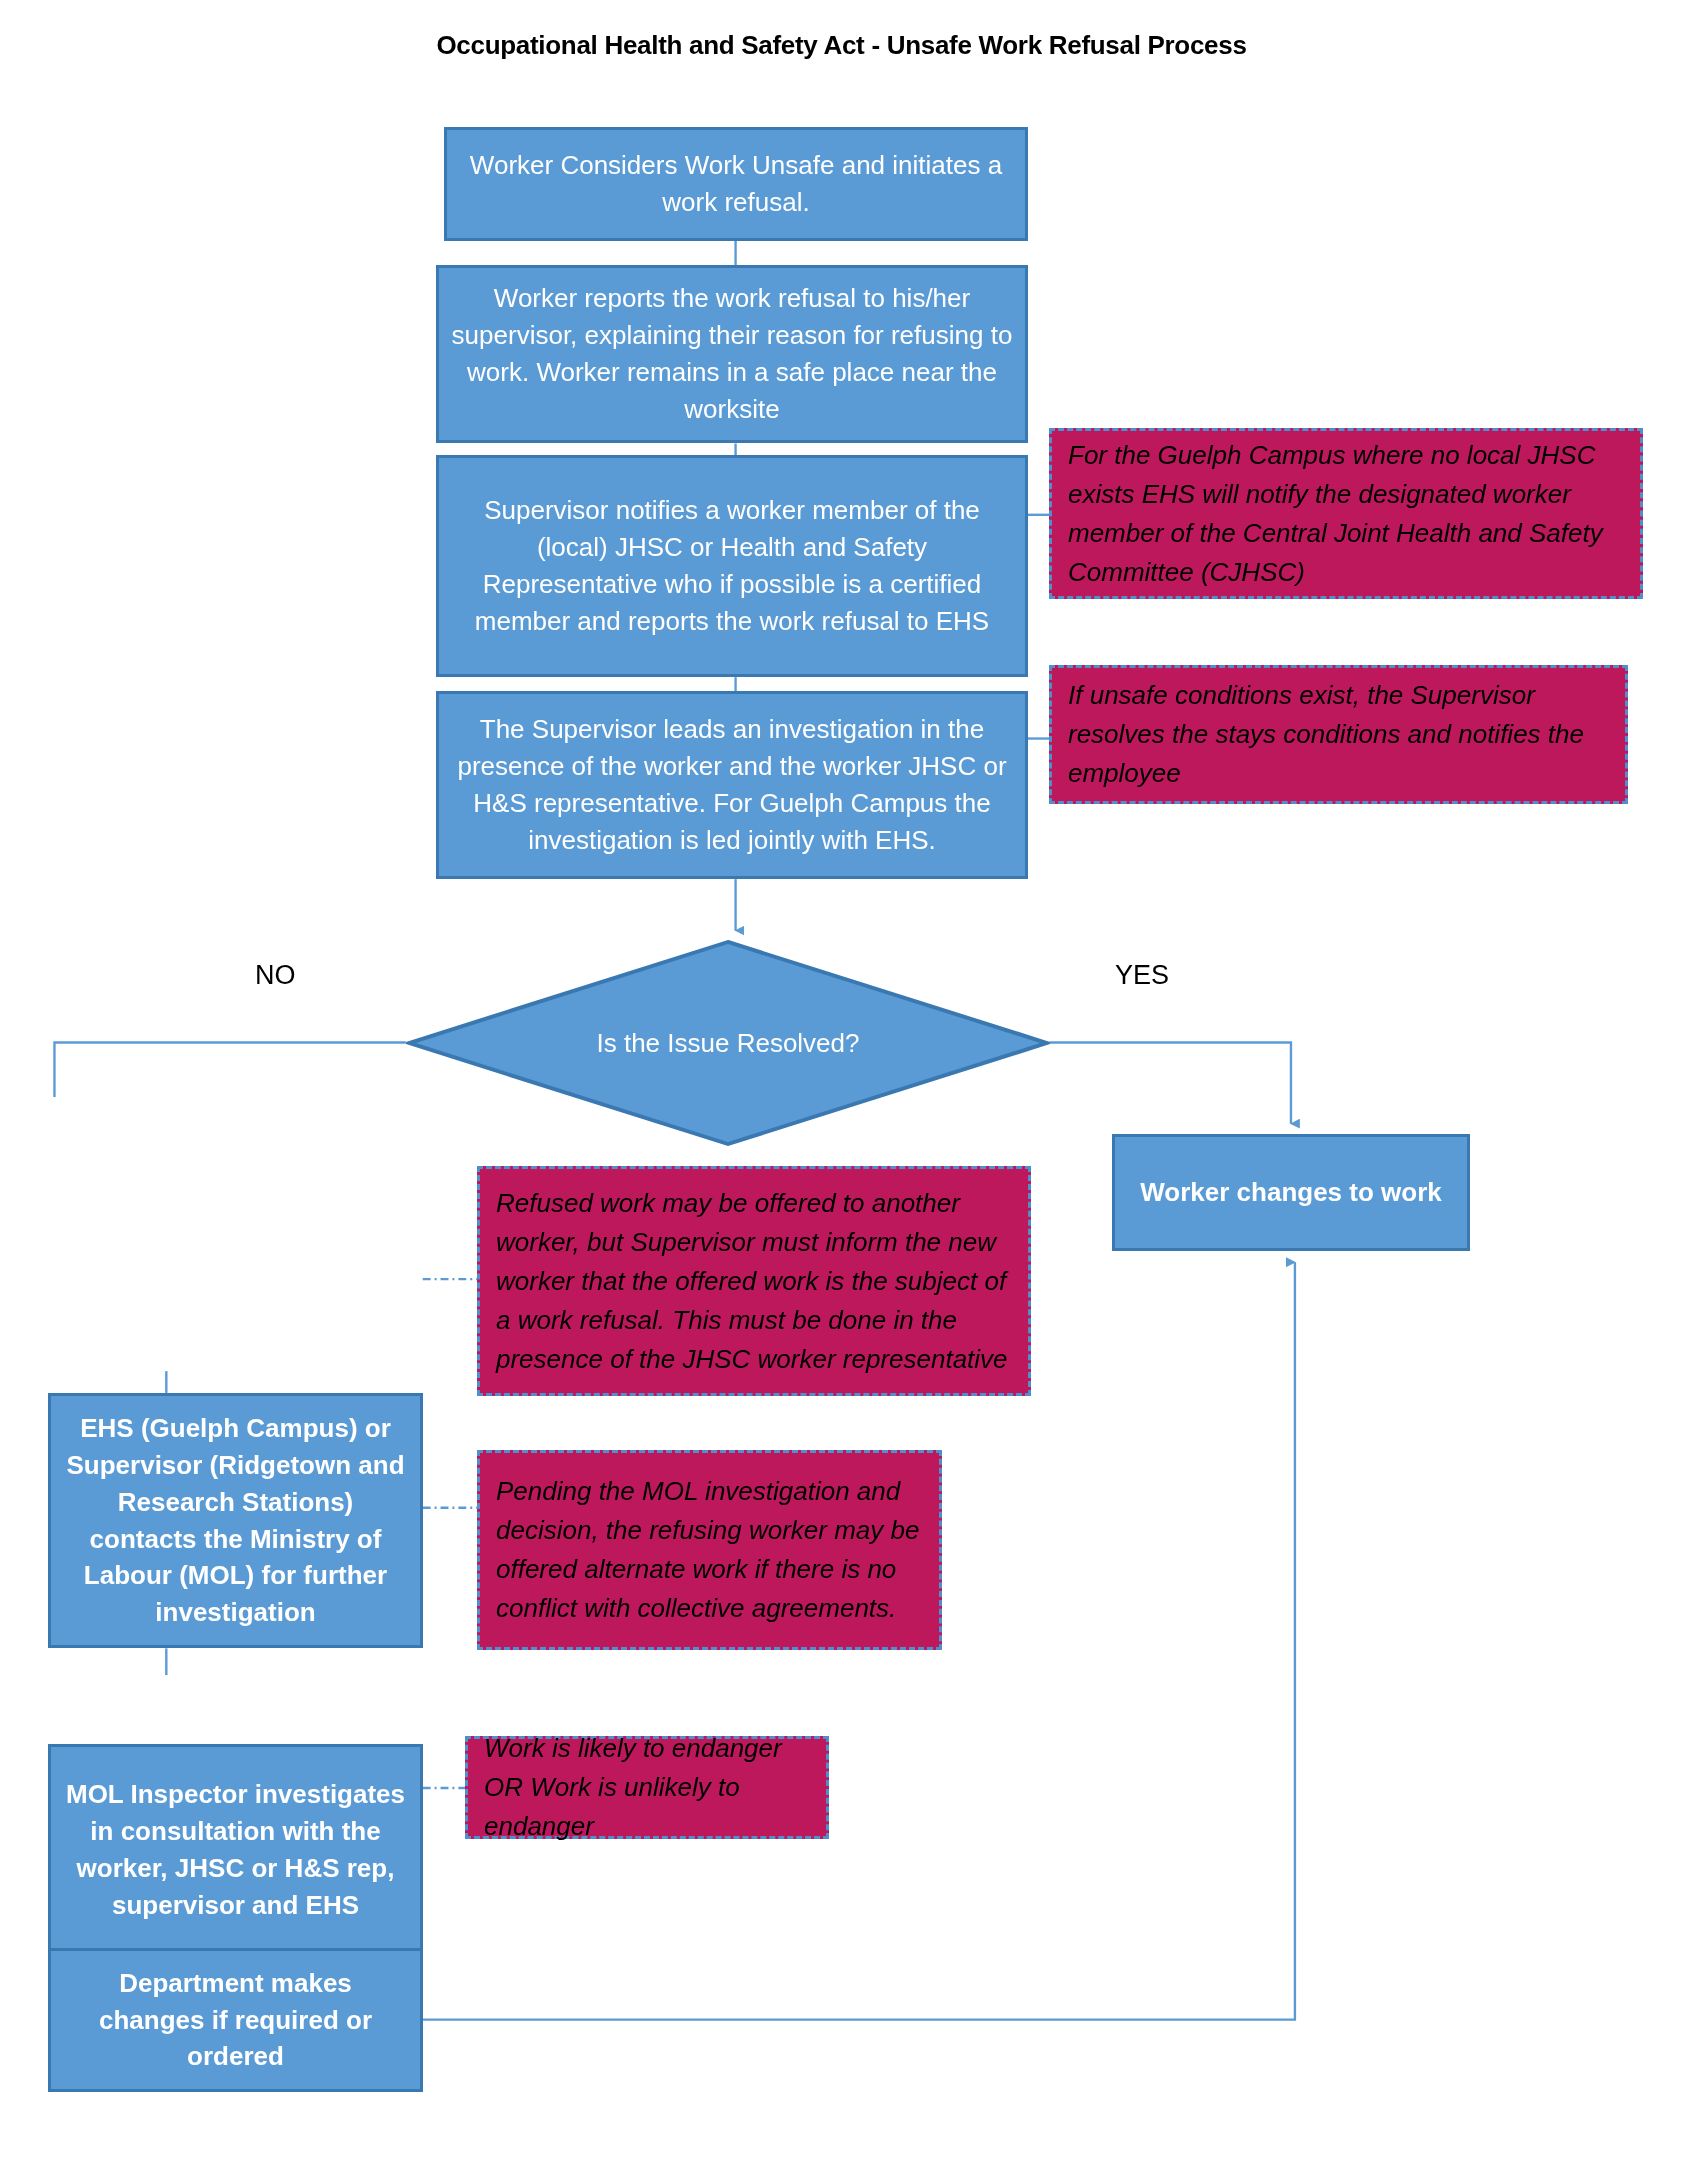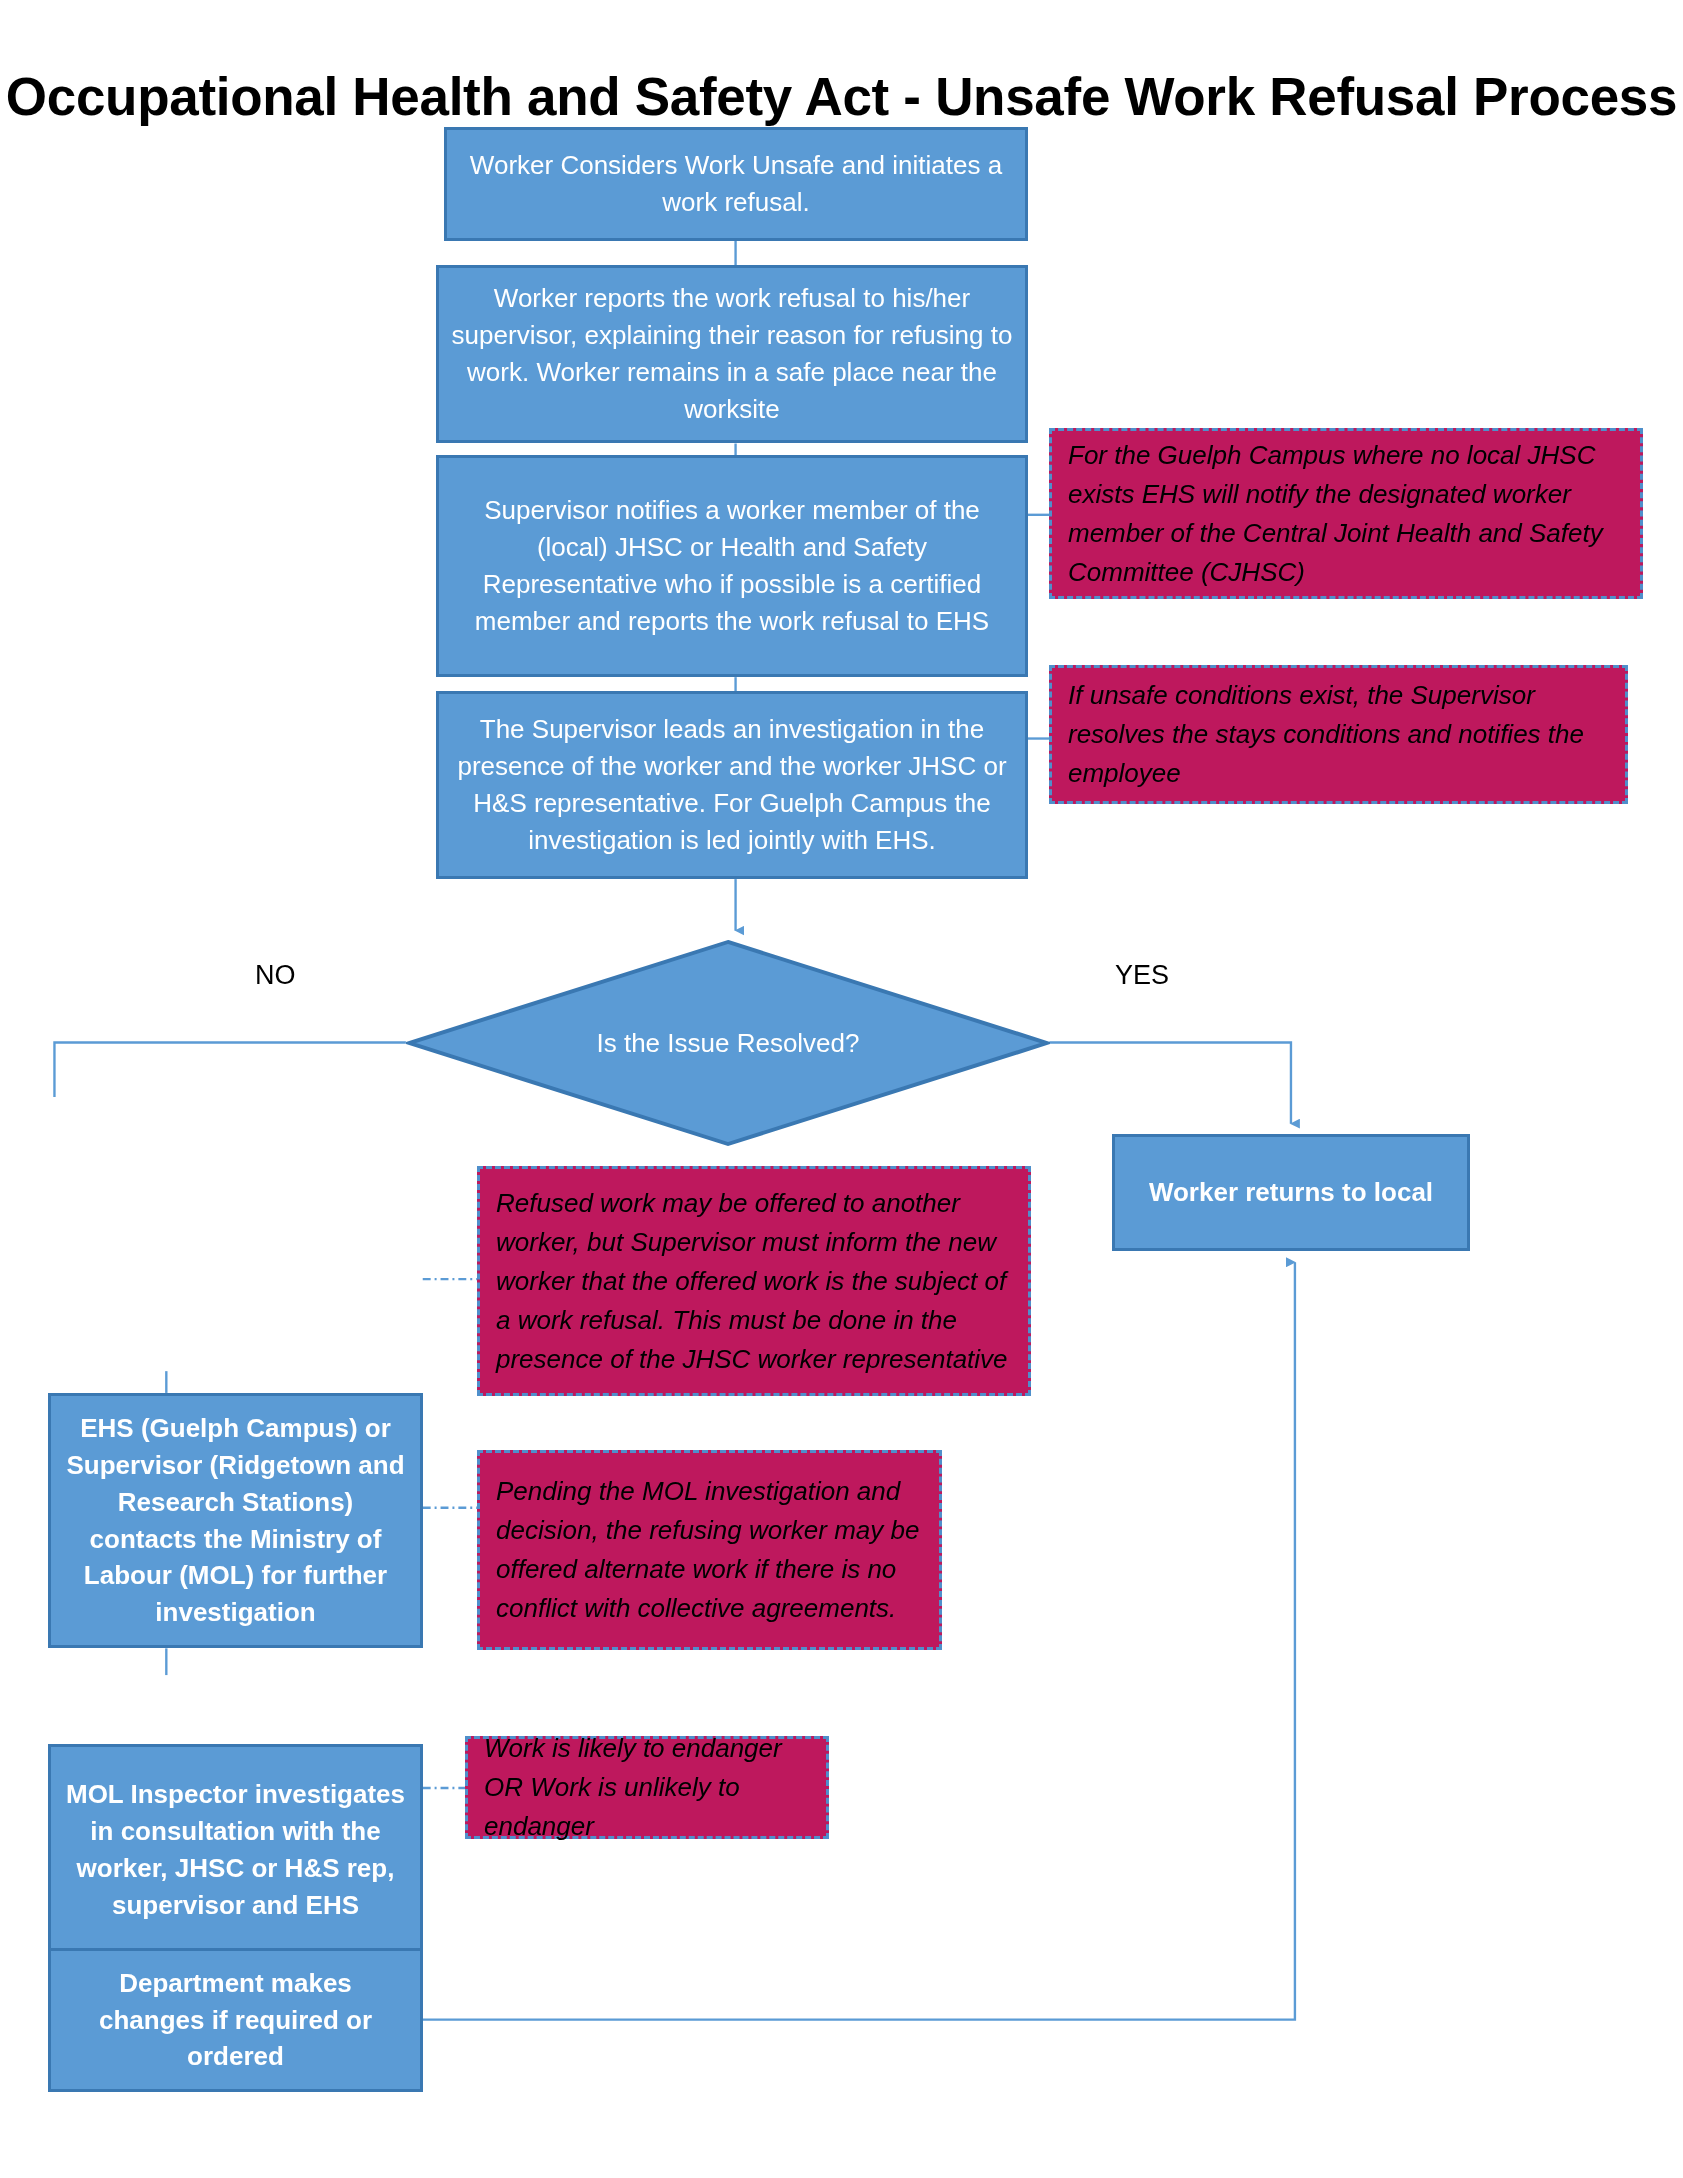--- a/index.html
+++ b/index.html
@@ -4,23 +4,22 @@
 <style>
   html,body{margin:0;padding:0;background:#ffffff;}
   body{width:1683px;height:2178px;position:relative;
        font-family:"Liberation Sans","DejaVu Sans",sans-serif;
        -webkit-font-smoothing:antialiased;}
   #stage{position:absolute;left:0;top:0;width:1683px;height:2178px;overflow:hidden;}
   #wires{position:absolute;left:0;top:0;width:1683px;height:2178px;}
 
   .title{
     position:absolute;left:0;top:30px;width:1683px;text-align:center;
-    font-size:53px;font-weight:bold;color:#000000;letter-spacing:-0.3px;
+    font-size:26px;font-weight:bold;color:#000000;letter-spacing:-0.3px;
     font-family:"Liberation Sans","DejaVu Sans",sans-serif;
-    margin-top:36px;
   }
 
   
   .pbox{
     position:absolute;box-sizing:border-box;
     background:#5B9BD5;border:3px solid #3A78B2;
     color:#ffffff;display:flex;align-items:center;justify-content:center;
     text-align:center;line-height:1.42;padding:6px 12px;
   }
   .pbox .tx{display:block;width:100%;}
@@ -127,21 +126,21 @@
     <svg width="644" height="208" viewBox="0 0 650 210" xmlns="http://www.w3.org/2000/svg">
       <polygon points="325,3 647,105 325,207 3,105" fill="#5B9BD5" stroke="#3A78B2" stroke-width="4"></polygon>
     </svg>
     <div class="diamond-label">Is the Issue Resolved?</div>
   </div>
 
   <div class="branch-label" style="left:255px;top:960px;">NO</div>
   <div class="branch-label" style="left:1115px;top:960px;">YES</div>
 
   <div class="pbox" style="left:1112px;top:1134px;width:358px;height:117px;">
-    <span class="tx bold">Worker returns to local</span>
+    <span class="tx bold">Worker changes to work</span>
   </div>
 
 
   <div class="pbox" style="left:48px;top:1393px;width:375px;height:255px;">
     <span class="tx bold">EHS (Guelph Campus) or Supervisor (Ridgetown and Research Stations) contacts the Ministry of Labour (MOL) for further investigation</span>
   </div>
 
   <div class="pbox" style="left:48px;top:1744px;width:375px;height:212px;">
     <span class="tx bold">MOL Inspector investigates in consultation with the worker, JHSC or H&amp;S rep, supervisor and EHS</span>
   </div>

